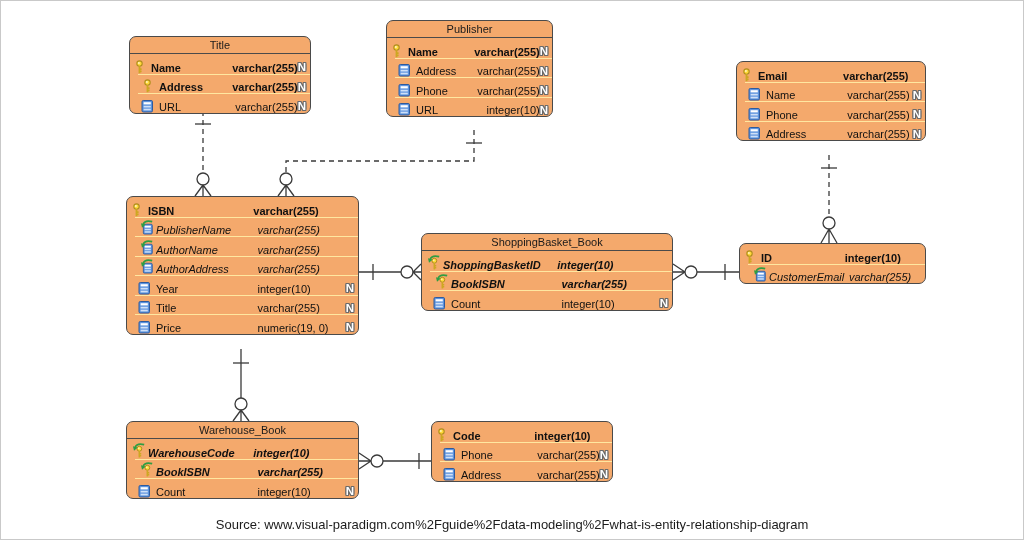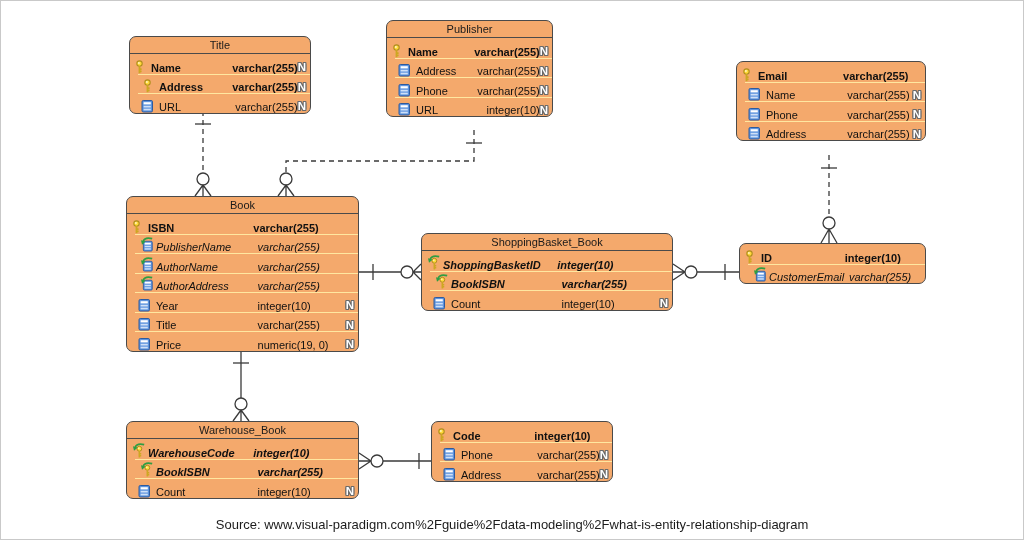--- a/index.html
+++ b/index.html
@@ -239,21 +239,20 @@
               <rect x="2.6" y="6.8" width="7.2" height="1.7" fill="#cfe0f7"></rect>
               <rect x="2.6" y="9.7" width="7.2" height="1.7" fill="#cfe0f7"></rect>
             </svg>
           </span>
           <span class="col-name">Address</span>
           <span class="col-type">varchar(255)</span>
           <span class="n-badge">N</span>
         </div>
       </div>
       <div class="entity" style="left: 125px; top: 195px; width: 233px;">
-        <div class="entity-title">Book</div>
         <div class="erow pk">
           <span class="icn">
             <svg width="13" height="14" viewBox="0 0 13 14">
               <circle cx="6.5" cy="3.6" r="2.7" fill="#ffd939" stroke="#b08e1f" stroke-width="1.1"></circle>
               <circle cx="5.9" cy="3" r="0.9" fill="#fff6c8"></circle>
               <path d="M6.5 6.3 V13.2 M6.5 9.2 H8.6 M6.5 11.4 H8.6" stroke="#cda722" stroke-width="1.8" fill="none"></path>
             </svg>
           </span>
           <span class="col-name">ISBN</span>
           <span class="col-type">varchar(255)</span>

